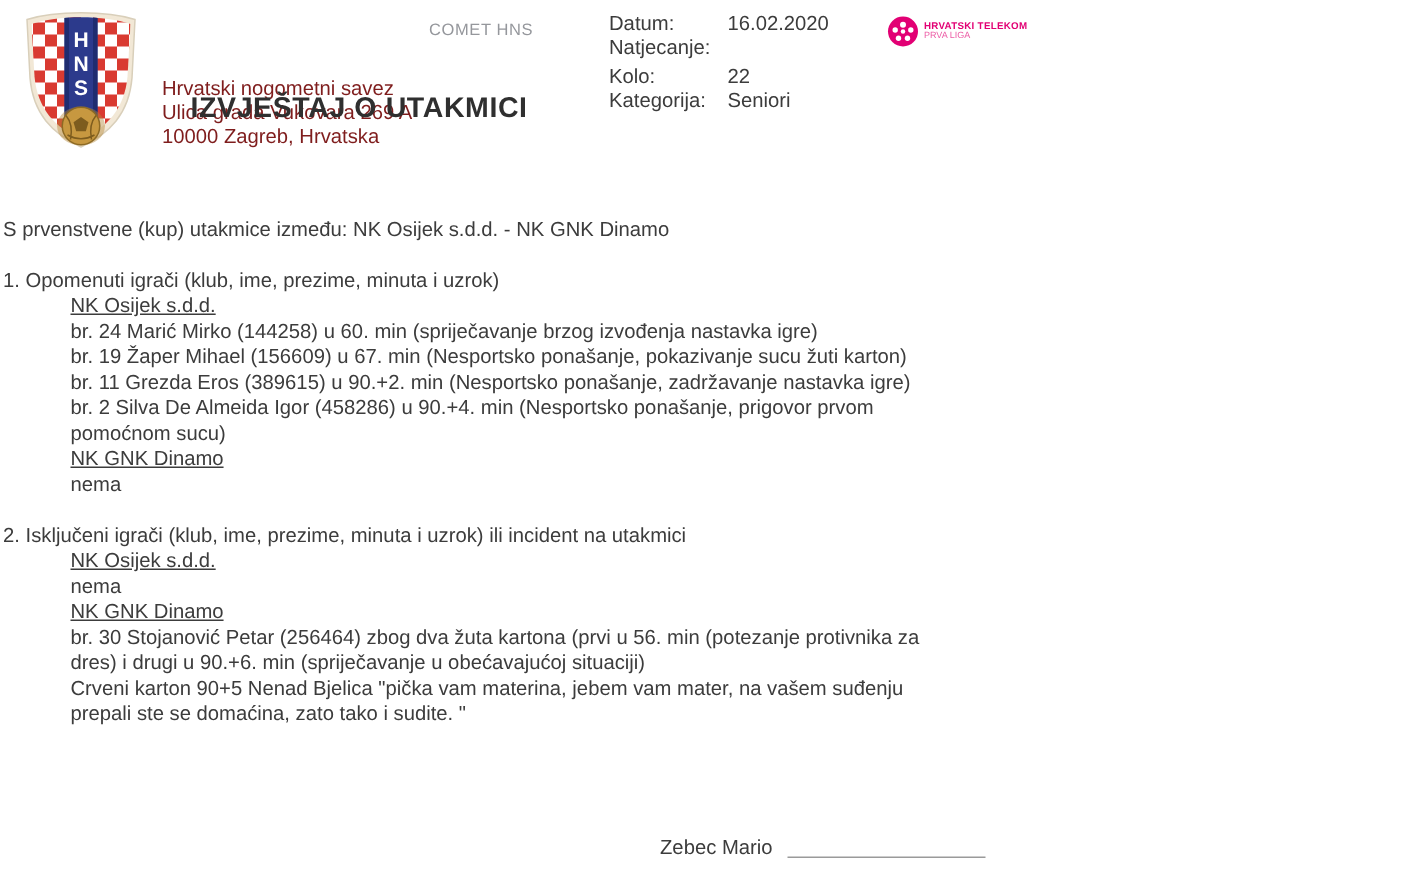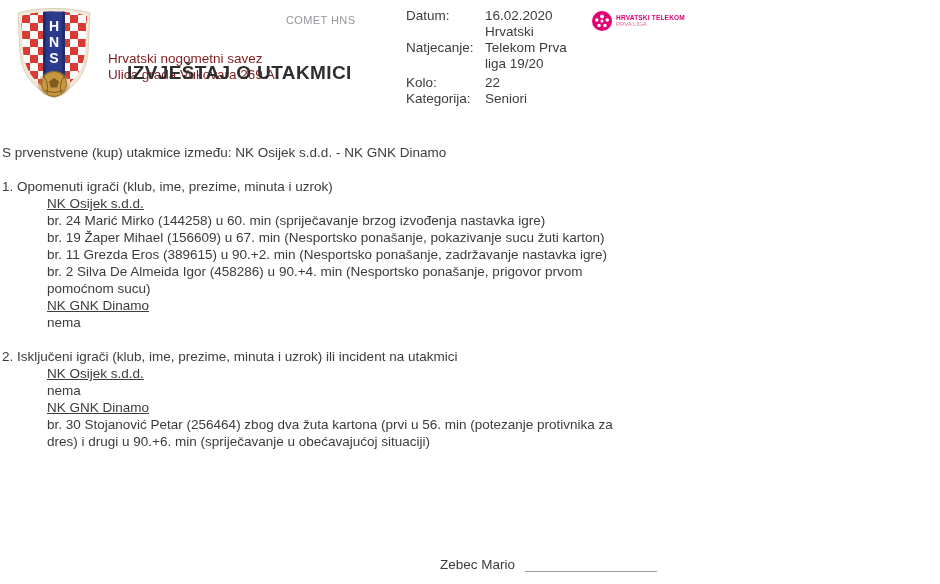--- a/index.html
+++ b/index.html
@@ -92,36 +92,34 @@
     <ellipse cx="40" cy="77" rx="16" ry="13" fill="#b3873a" opacity="0.45"></ellipse>
     <circle cx="40" cy="77" r="12.5" fill="#c79840" stroke="#8d6a24" stroke-width="1"></circle>
     <polygon points="40,71 45,74.5 43.2,80.5 36.8,80.5 35,74.5" fill="#7d5c1e"></polygon>
     <path d="M30,70 Q35,76 33,86 M50,70 Q45,76 47,86 M31,83 Q40,88 49,83" fill="none" stroke="#7d5c1e" stroke-width="1"></path>
   </svg>
 </div>
 
 <div class="org-block">
   <p>Hrvatski nogometni savez</p>
   <p>Ulica grada Vukovara 269 A</p>
+  <p>10000 Zagreb, Hrvatska</p>
 </div>
 
 <div class="comet">COMET HNS</div>
 
 <div class="doc-title">IZVJEŠTAJ O UTAKMICI</div>
 
 <div class="meta">
   <div class="meta-row">
     <span class="meta-label">Datum:</span>
     <span class="meta-value">16.02.2020</span>
   </div>
   <div class="meta-row">
     <span class="meta-label">Natjecanje:</span>
-    <span class="meta-value">Hrvatski
-Telekom Prva
-liga 19/20</span>
   </div>
   <div class="meta-row gap-top">
     <span class="meta-label">Kolo:</span>
     <span class="meta-value">22</span>
   </div>
   <div class="meta-row">
     <span class="meta-label">Kategorija:</span>
     <span class="meta-value">Seniori</span>
   </div>
 </div>
@@ -161,20 +159,22 @@
   </div>
 
   <div class="section">
     <p>2. Isključeni igrači (klub, ime, prezime, minuta i uzrok) ili incident na utakmici</p>
     <div class="indent">
       <p class="club">NK Osijek s.d.d.</p>
       <p class="entry">nema</p>
       <p class="club">NK GNK Dinamo</p>
       <p class="entry">br. 30 Stojanović Petar (256464) zbog dva žuta kartona (prvi u 56. min (potezanje protivnika za
 dres) i drugi u 90.+6. min (spriječavanje u obećavajućoj situaciji)</p>
+      <p class="entry">Crveni karton 90+5 Nenad Bjelica "pička vam materina, jebem vam mater, na vašem suđenju
+prepali ste se domaćina, zato tako i sudite. "</p>
     </div>
   </div>
 
 </div>
 
 <div class="signature">
   <span>Zebec Mario</span>
   <span class="sig-line"></span>
 </div>
 

